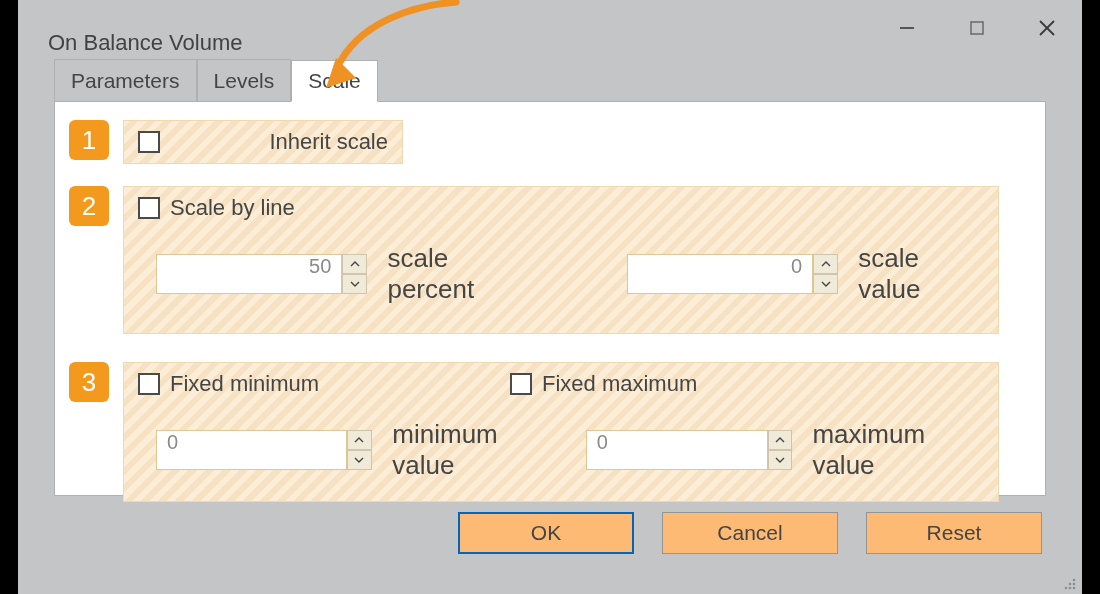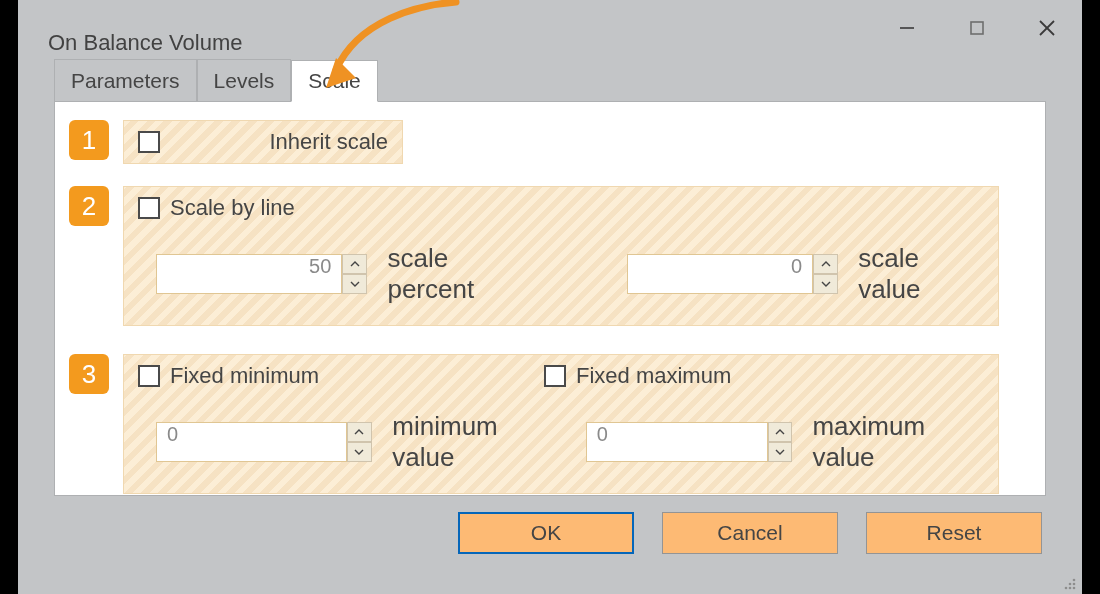--- a/index.html
+++ b/index.html
@@ -115,21 +115,21 @@
   .sect1 {
     margin-left: 14px;
     height: 44px;
     padding: 8px 14px;
     display: flex;
     align-items: center;
     width: 280px;
   }
   .sect2 {
     margin-left: 14px;
-    padding: 8px 14px 20px 14px;
+    padding: 8px 14px 28px 14px;
     width: 876px;
   }
   .sect3 {
     margin-left: 14px;
     padding: 8px 14px 20px 14px;
     width: 876px;
   }
 
   .checkbox {
     width: 22px; height: 22px;
@@ -301,21 +301,21 @@
             <span class="input-label">scale value</span>
           </div>
         </div>
       </div>
     </div>
 
     <div class="row">
       <div class="num-badge">3</div>
       <div class="sect3 hatched">
         <div class="sect-head" style="gap:0;">
-          <div style="display:flex;align-items:center;width:406px">
+          <div style="display:flex;align-items:center;width:372px">
             <div class="checkbox"></div>
             <span class="check-label">Fixed minimum</span>
           </div>
           <div style="display:flex;align-items:center;">
             <div class="checkbox"></div>
             <span class="check-label">Fixed maximum</span>
           </div>
         </div>
         <div class="inputs-row">
           <div class="input-group" style="margin-left:18px;width:432px">

